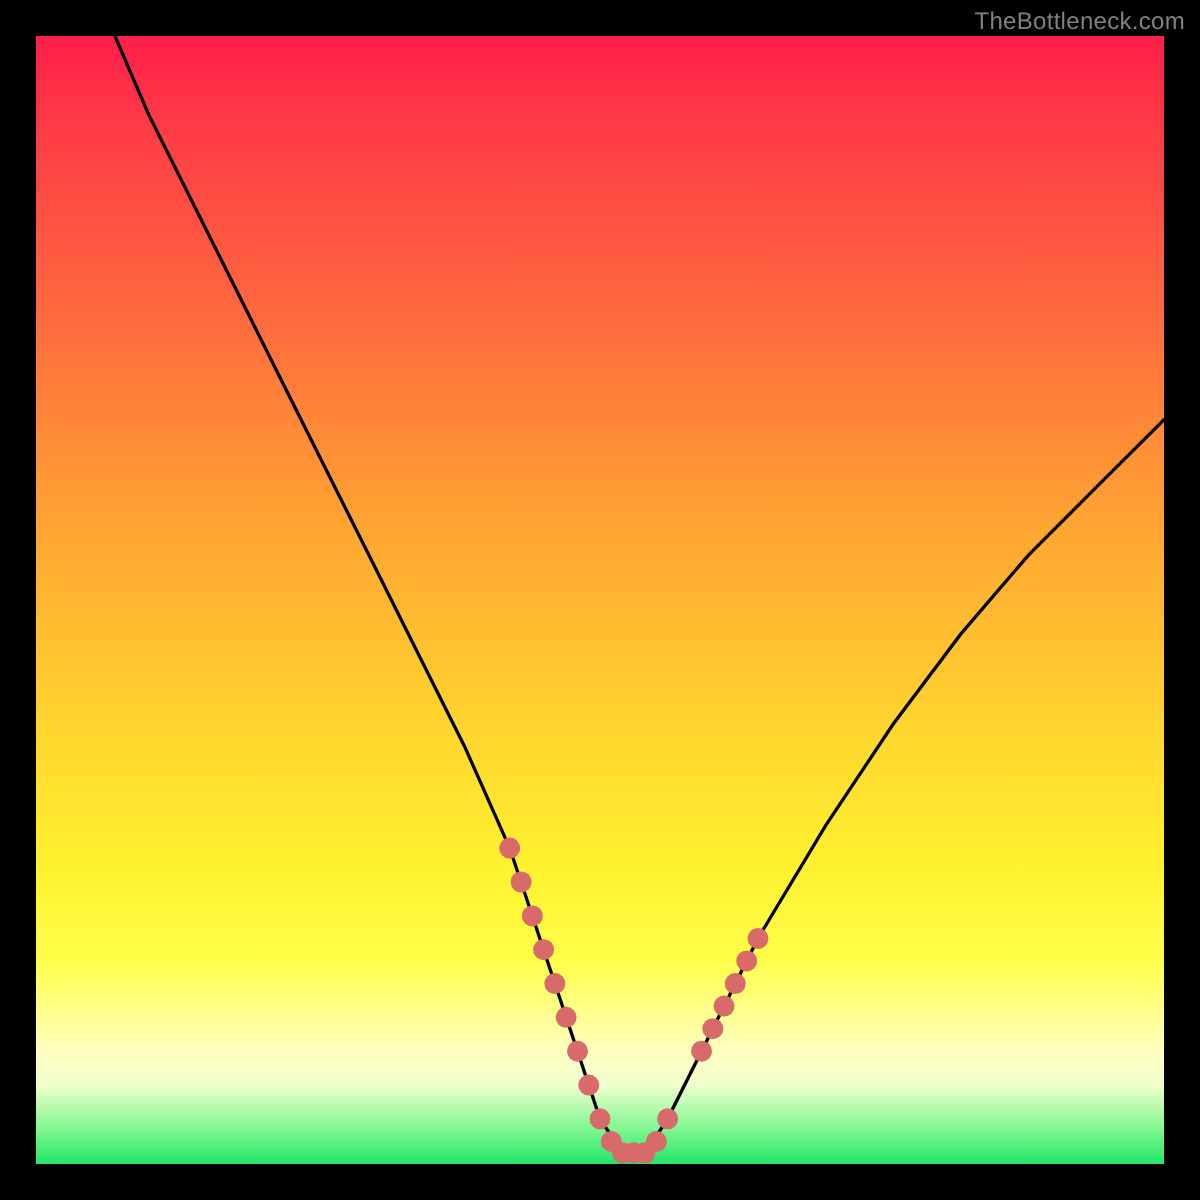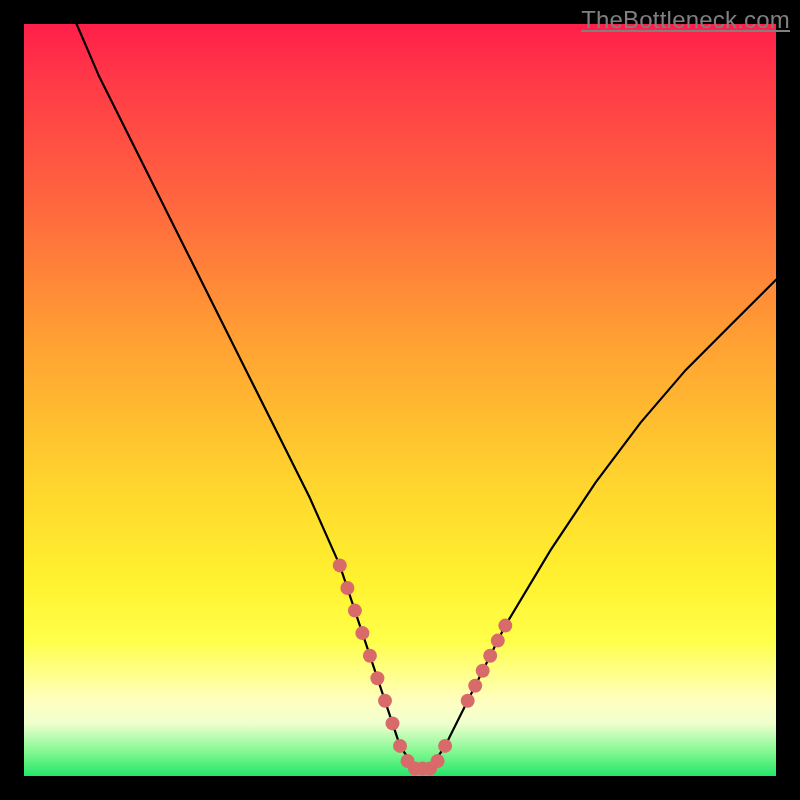--- a/index.html
+++ b/index.html
@@ -39,25 +39,24 @@
       #f0ffcf 93%,
       #7cf78e 97%,
       #24e56a 100%
     );
   }
   .watermark {
     position: absolute;
     top: 6px;
     right: 10px;
     color: #808080;
-    font-size: 24px;
+    font-size: 16px;
     font-weight: 400;
     letter-spacing: 0.2px;
     user-select: none;
-    text-decoration: underline;
   }
   svg.curve {
     position: absolute;
     left: 0;
     top: 0;
     width: 752px;
     height: 752px;
   }
 </style>
 </head>

